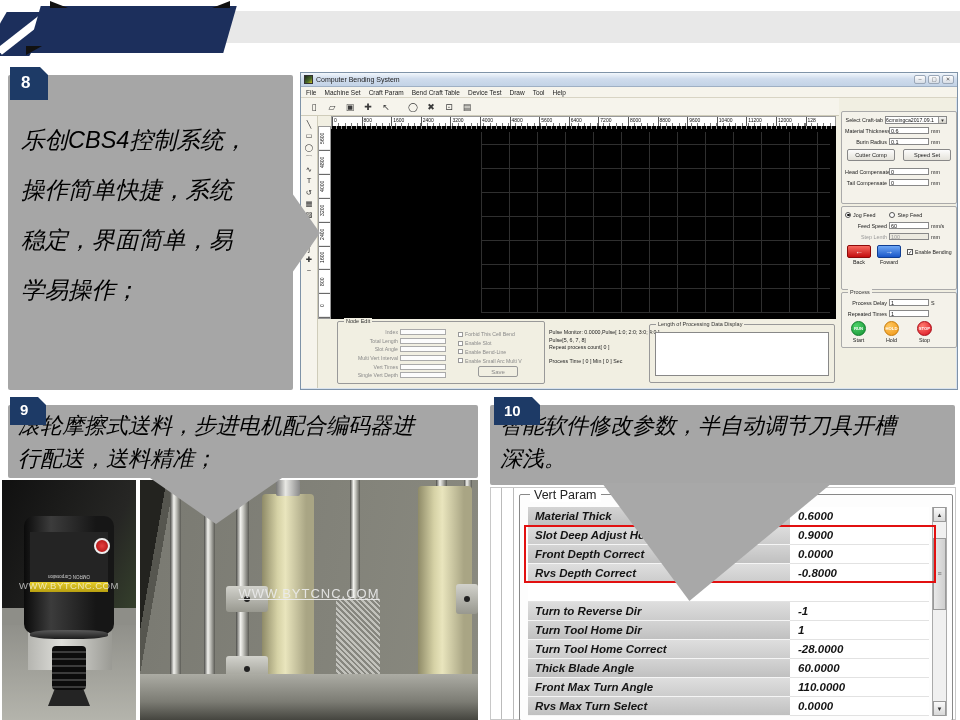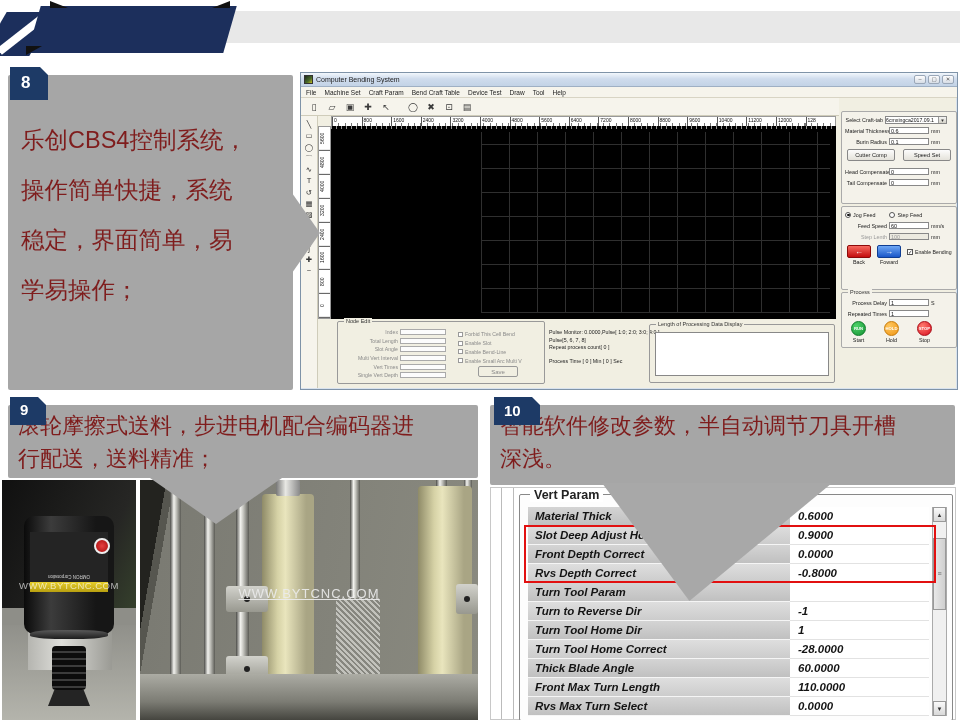--- a/index.html
+++ b/index.html
@@ -19,21 +19,21 @@
   .tri-tl { left:50px; top:1px; width:18px; height:7px; background:#111; clip-path:polygon(0 0,100% 100%,0 100%); z-index:4;}
   .tri-tr { left:212px; top:1px; width:18px; height:7px; background:#111; clip-path:polygon(100% 0,100% 100%,0 100%); z-index:4;}
   .tri-bl { left:26px; top:46px; width:16px; height:9px; background:#111; clip-path:polygon(0 0,100% 0,0 100%); z-index:4;}
 
   
   .badge { position:absolute; background:#1d3a66; color:#fff; font-weight:bold; z-index:4;
            clip-path:polygon(0 0,calc(100% - 8px) 0,100% 8px,100% 100%,0 100%); }
   .b8 { left:10px; top:67px; width:38px; height:33px; font-size:17px; padding:6px 0 0 11px; }
   .b9 { left:10px; top:397px; width:36px; height:28px; font-size:15px; padding:4px 0 0 10px; }
   .b10 { left:494px; top:397px; width:46px; height:28px; font-size:15px; padding:5px 0 0 10px; }
-  .gbox { position:absolute; background:#a6a6a6; color:#7f1d1d; border-radius:2px; z-index:2; }
+  .gbox { position:absolute; background:#a6a6a6; color:#000000; border-radius:2px; z-index:2;font-style:italic; }
   .g8 { left:8px; top:75px; width:285px; height:315px; padding-top:40px; }
   .g8 .line { font-size:23.5px; line-height:50px; padding-left:13px; white-space:nowrap; }
   .g9 { left:8px; top:405px; width:470px; height:73px; padding:4px 0 0 10px; }
   .g9 .line, .g10 .line { font-size:22px; line-height:33px; white-space:nowrap; }
   .g10 { left:490px; top:405px; width:465px; height:80px; padding:4px 0 0 10px; }
   .arr8 { left:292px; top:193px; width:28px; height:80px; background:#a6a6a6;
           clip-path:polygon(0 0,100% 50%,0 100%); z-index:6; }
   .arr9 { left:150px; top:478px; width:132px; height:46px; background:#a6a6a6;
           clip-path:polygon(0 0,100% 0,50% 100%); z-index:6; }
   .arr10 { left:602px; top:483px; width:230px; height:118px; background:#a8a8a8;
@@ -169,21 +169,21 @@
   .clamp::after { content:""; position:absolute; left:50%; top:50%; width:6px; height:6px; margin:-3px 0 0 -3px;
                   border-radius:50%; background:#222; }
   .pr-wm { position:absolute; left:0; top:106px; width:100%; text-align:center; font-size:13px; color:#ececec;
            opacity:.9; text-decoration:underline; letter-spacing:1px; }
 
   
   .vp-panel { left:490px; top:487px; width:466px; height:233px; background:#fff; border:1px solid #c8c8c8; z-index:2; }
   .vp-line { position:absolute; top:0; bottom:0; width:1px; background:#bbb; }
   .vp-fieldset { position:absolute; left:28px; top:6px; width:434px; height:227px; border:1px solid #888;
                  border-radius:2px; background:#fdfdfd; }
-  .vp-legend { position:absolute; top:-7px; left:10px; background:#fff; font-size:12.5px; font-weight:bold;
+  .vp-legend { position:absolute; top:-7px; left:10px; background:#fff; font-size:12.5px; font-weight:normal;
                color:#222; padding:0 4px; }
   .vp-table { position:absolute; left:8px; top:12px; width:401px; }
   .vp-row { display:flex; height:19px;font-style:italic; }
   .vp-label { width:262px; background:linear-gradient(#d4d4d4,#c0c0c0); border-bottom:1px solid #f5f5f5;
               font-size:11.5px; font-weight:bold; color:#141414; padding:3px 0 0 7px; white-space:nowrap; overflow:hidden; }
   .vp-row:nth-child(even) .vp-label { background:linear-gradient(#dedede,#cccccc); }
   .vp-value { flex:1; background:#fff; border-bottom:1px solid #e2e2e2; font-size:11.5px; font-weight:bold;
               color:#141414; padding:3px 0 0 8px; }
   .vp-scroll { position:absolute; right:5px; top:12px; width:15px; height:209px; background:#f0f0f0;
                border:1px solid #aaa; }
@@ -536,41 +536,40 @@
         </div>
           <div class="vp-row">
           <div class="vp-label">Front Depth Correct</div>
           <div class="vp-value">0.0000</div>
         </div>
           <div class="vp-row">
           <div class="vp-label">Rvs Depth Correct</div>
           <div class="vp-value">-0.8000</div>
         </div>
           <div class="vp-row">
-          <div class="vp-label">Turn Tool Param</div>
           <div class="vp-value"></div>
         </div>
           <div class="vp-row">
           <div class="vp-label">Turn to Reverse Dir</div>
           <div class="vp-value">-1</div>
         </div>
           <div class="vp-row">
           <div class="vp-label">Turn Tool Home Dir</div>
           <div class="vp-value">1</div>
         </div>
           <div class="vp-row">
           <div class="vp-label">Turn Tool Home Correct</div>
           <div class="vp-value">-28.0000</div>
         </div>
           <div class="vp-row">
           <div class="vp-label">Thick Blade Angle</div>
           <div class="vp-value">60.0000</div>
         </div>
           <div class="vp-row">
-          <div class="vp-label">Front Max Turn Length</div>
+          <div class="vp-label">Front Max Turn Angle</div>
           <div class="vp-value">110.0000</div>
         </div>
           <div class="vp-row">
           <div class="vp-label">Rvs Max Turn Select</div>
           <div class="vp-value">0.0000</div>
         </div>
         </div>
       <div class="vp-redbox"></div>
       <div class="vp-scroll">
         <div class="vp-sbtn" style="top:-1px">▲</div>

